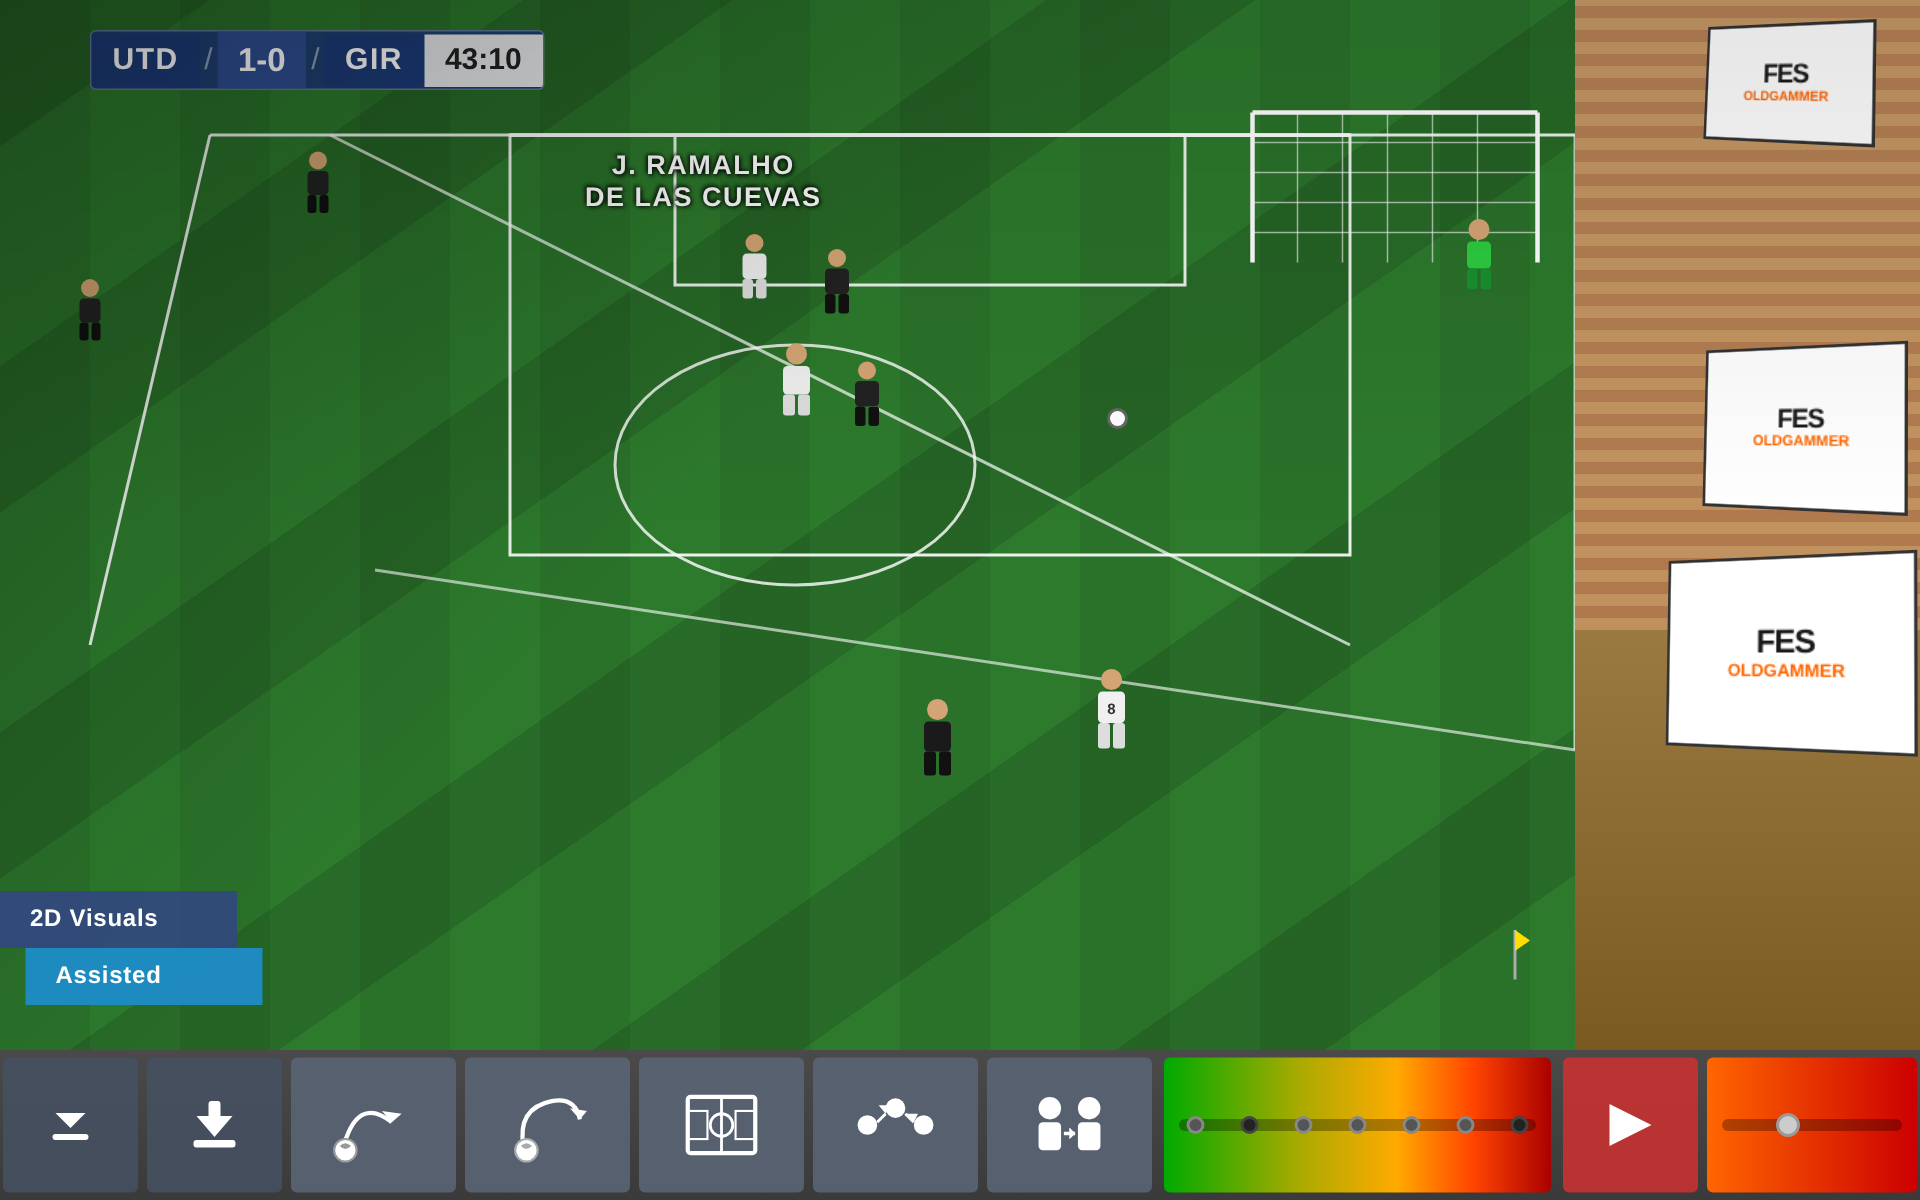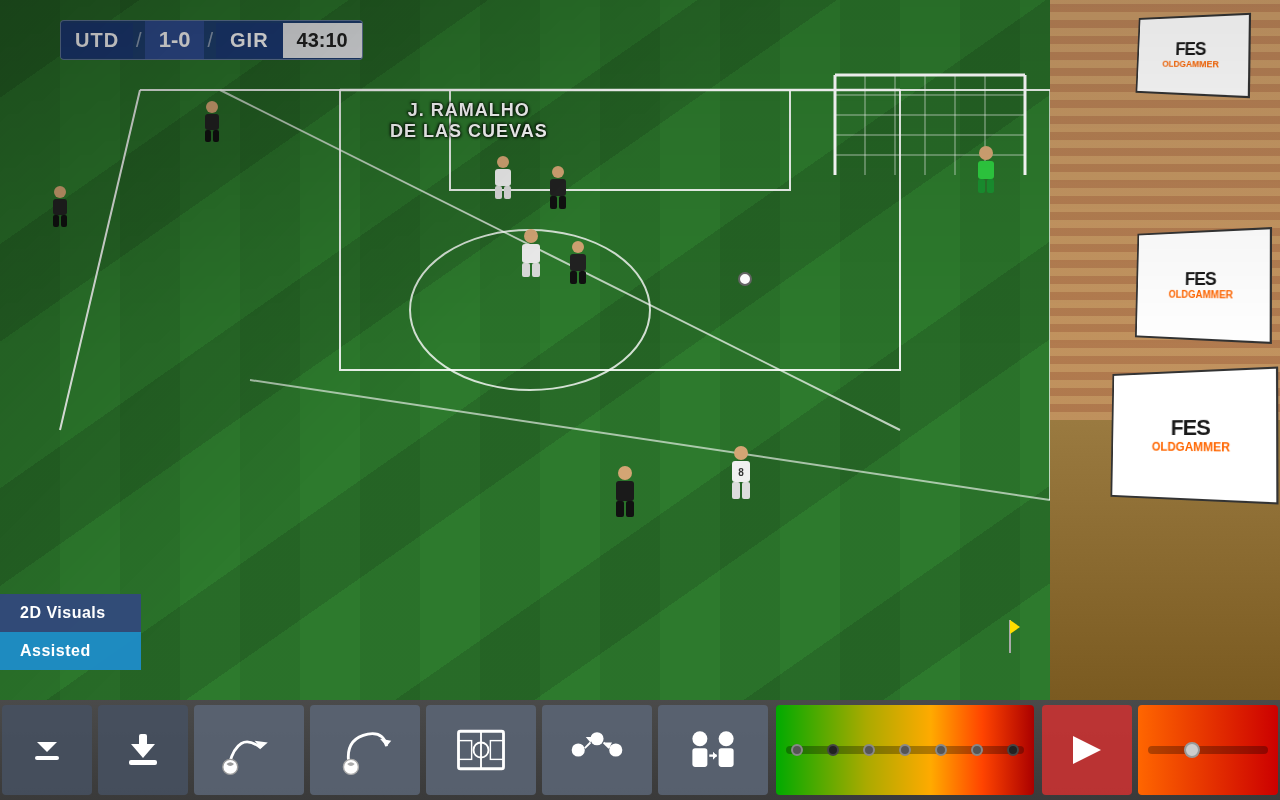--- a/index.html
+++ b/index.html
@@ -208,26 +208,27 @@
     .side-btn {
       background: rgba(50,70,130,0.88);
       color: white;
       font-size: 16px;
       font-weight: 600;
       padding: 10px 20px;
       cursor: pointer;
       border: none;
       text-align: left;
       letter-spacing: 0.5px;
-      width: 141px;
+      width: 158px;
       display: block;
     }
 
     .side-btn.active {
       background: rgba(30,140,200,0.95);
+      margin-left: 17px;
     }
 
     .side-btn-assisted {
       background: rgba(30,140,200,0.95);
     }
 
     
     #bottom-toolbar {
       position: absolute;
       bottom: 0; left: 0;

